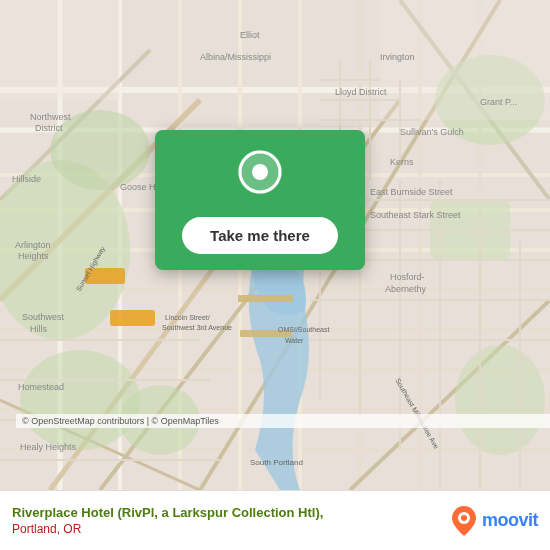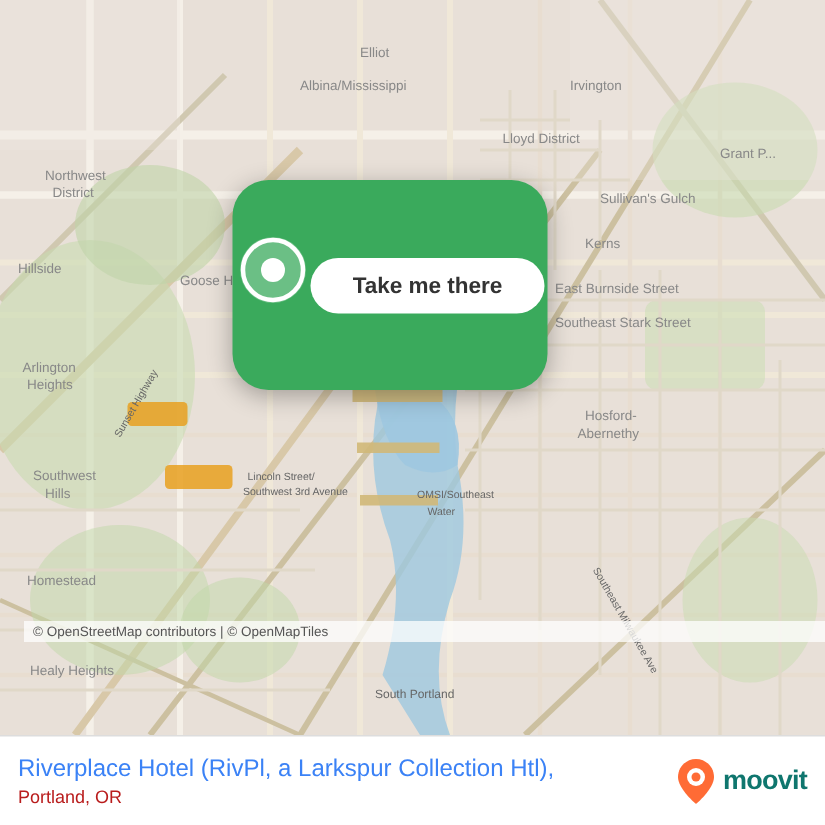--- a/index.html
+++ b/index.html
@@ -21,28 +21,28 @@
 
     
     #map-svg {
       width: 100%;
       height: 100%;
     }
 
     
     #card-overlay {
       position: absolute;
-      top: 120px;
+      top: 130px;
       left: 155px;
       width: 210px;
       height: 140px;
       background-color: #3aaa5c;
-      border-radius: 24px;
+      border-radius: 8px;
       display: flex;
-      flex-direction: row;
+      flex-direction: column;
       align-items: center;
       justify-content: center;
       box-shadow: 0 4px 16px rgba(0,0,0,0.3);
     }
 
     #pin-icon {
       width: 50px;
       height: 60px;
       margin-bottom: 10px;
     }
@@ -69,23 +69,23 @@
       padding: 0 12px;
       border-top: 1px solid #ddd;
       position: relative;
     }
 
     #info-text {
       flex: 1;
     }
 
     #hotel-name {
-      font-size: 16px;
-      font-weight: 400;
-      color: #3b82f6;
+      font-size: 13px;
+      font-weight: 700;
+      color: #4d7c0f;
       line-height: 1.3;
     }
 
     #hotel-location {
       font-size: 12px;
       color: #b91c1c;
     }
 
     #moovit-logo {
       display: flex;
@@ -95,21 +95,21 @@
     }
 
     #moovit-pin {
       width: 28px;
       height: 34px;
     }
 
     #moovit-text {
       font-size: 18px;
       font-weight: 700;
-      color: #0f766e;
+      color: #3b82f6;
       letter-spacing: -0.5px;
     }
 
     #copyright-bar {
       position: absolute;
       bottom: 62px;
       left: 0;
       width: 100%;
       background: rgba(255,255,255,0.75);
       font-size: 9px;

